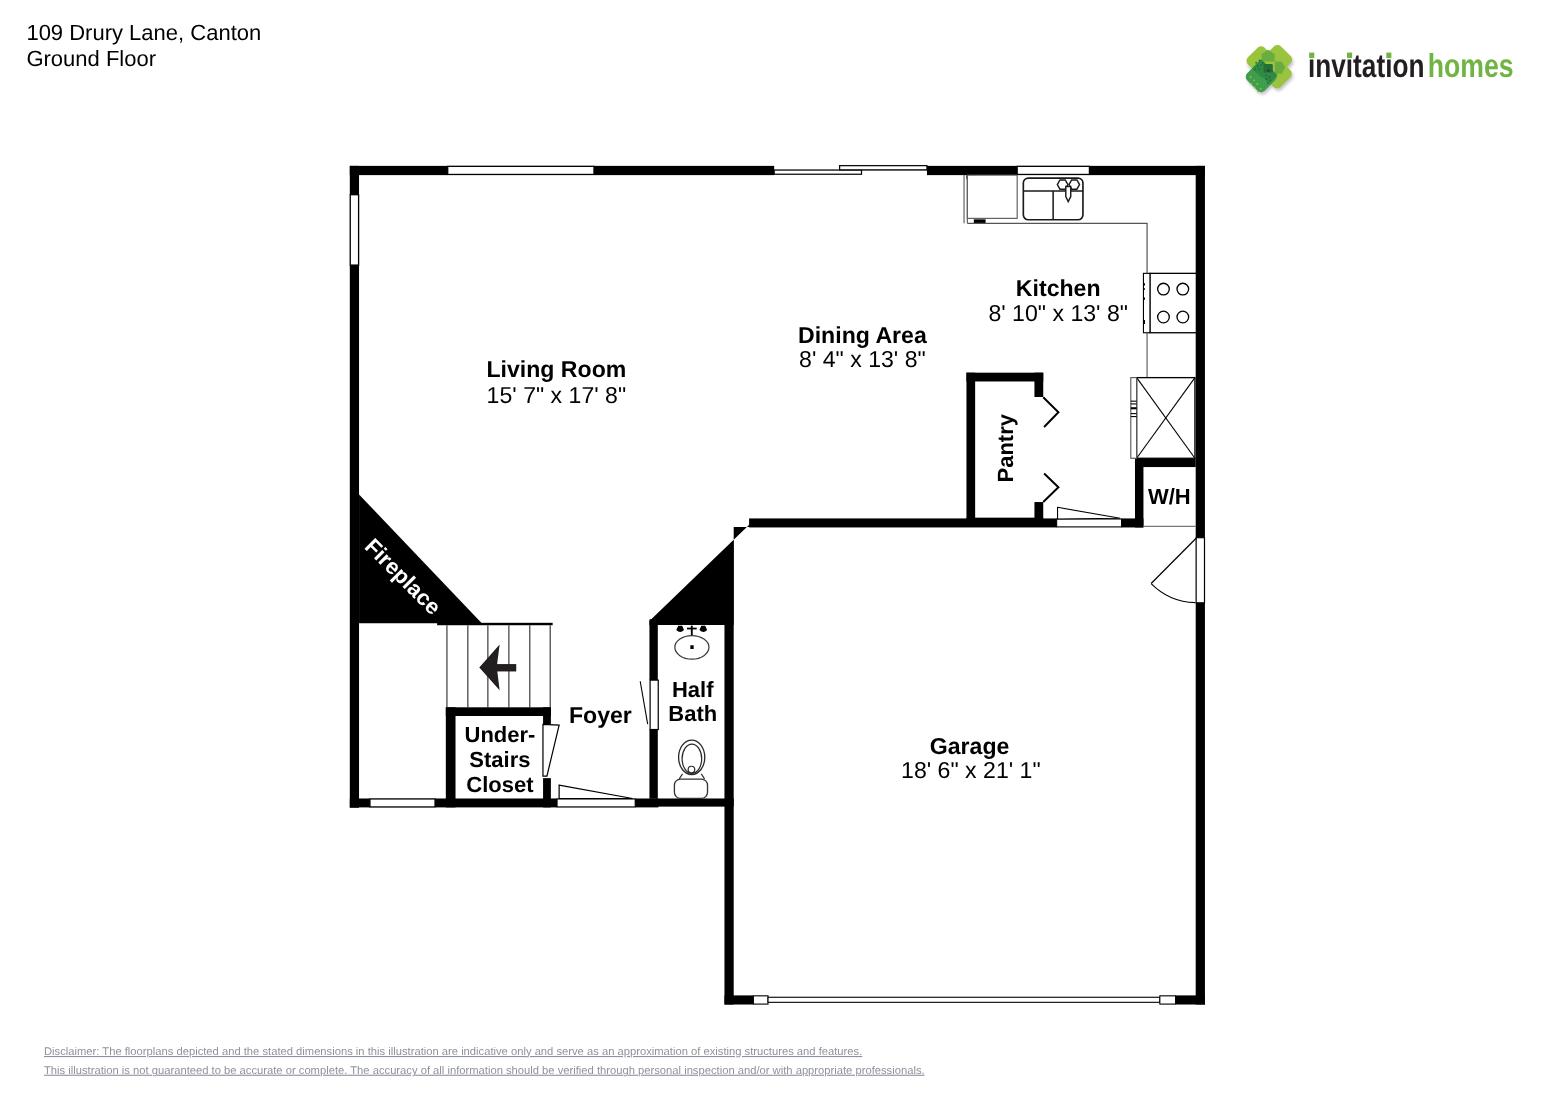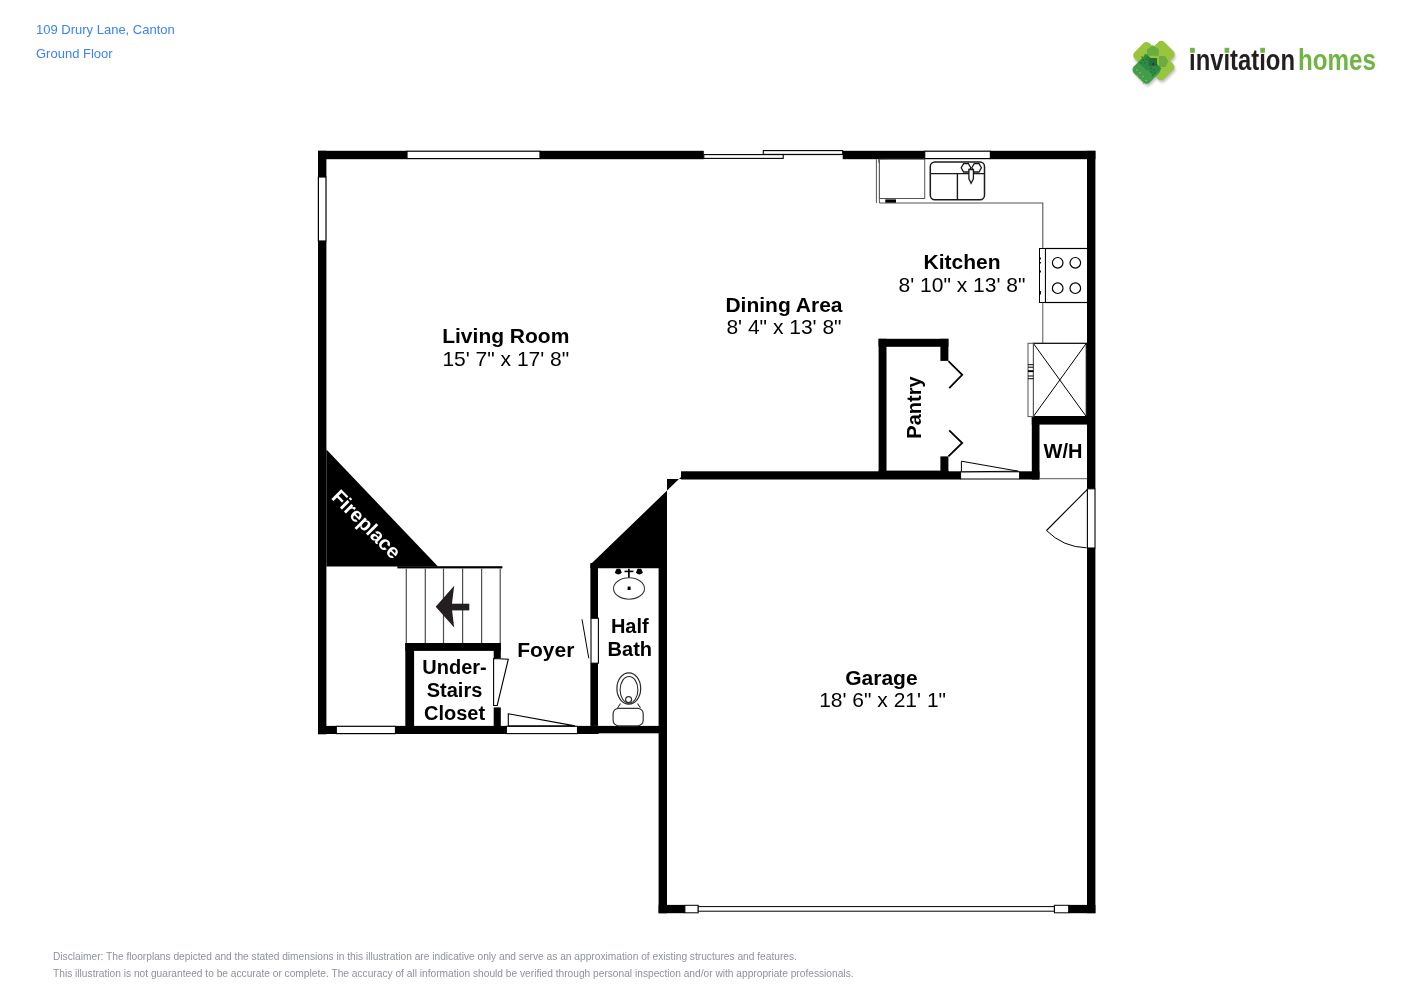--- a/index.html
+++ b/index.html
@@ -1,18 +1,18 @@
 <!DOCTYPE html>
 <html><head>
 <meta charset="utf-8">
 <style>
   html,body{margin:0;padding:0;background:#ffffff;}
   body{width:1414px;height:1000px;position:relative;font-family:"Liberation Sans",sans-serif;}
-  .addr{position:absolute;left:36px;top:18px;font-size:13px;line-height:24px;color:#3b82f6;}
-  .disc{position:absolute;left:53px;top:947.5px;font-size:10.2px;line-height:17.8px;color:#8e929b;}
+  .addr{position:absolute;left:24px;top:18px;font-size:20px;line-height:24px;color:#000000;}
+  .disc{position:absolute;left:40px;top:947.5px;font-size:10.2px;line-height:17.8px;color:#8e929b;text-decoration:underline;}
 </style>
 </head>
 <body>
 
 <div class="addr">109 Drury Lane, Canton<br>Ground Floor</div>
 
 <svg width="270" height="70" viewBox="0 0 270 70" style="position:absolute;left:1125px;top:26px;">
 
   <g>
     <g opacity="0.32" transform="translate(1.2,2.3)" filter="url(#blur1)">

